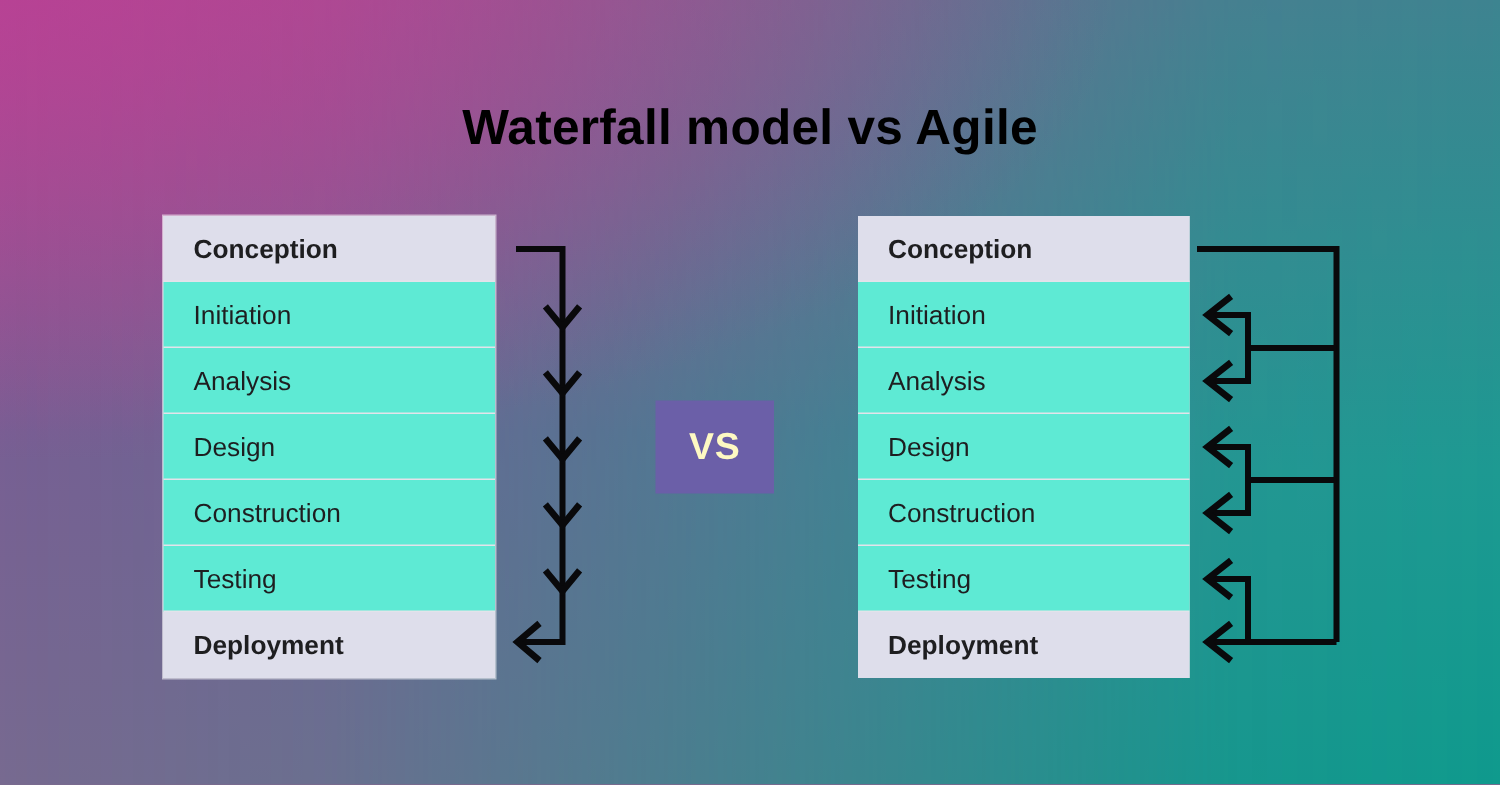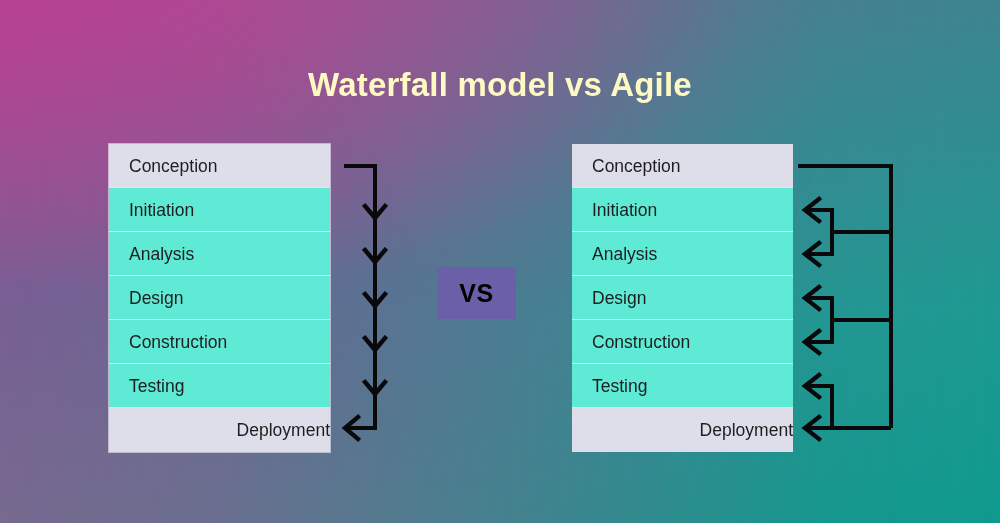--- a/index.html
+++ b/index.html
@@ -45,21 +45,21 @@
     inset: 0;
     z-index: 5;
   }
 
   
   #title {
     position: absolute;
     left: 0; right: 0;
     top: 66px;
     text-align: center;
-    color: #fef9c3;
+    color: #000000;
     font-size: 33px;
     font-weight: bold;
     letter-spacing: 0.2px;
     white-space: nowrap;
   }
 
   
   .phase-list {
     position: absolute;
     width: 221px;
@@ -73,32 +73,32 @@
     height: 44px;
     line-height: 44px;
     padding: 0 0 0 20px;
     font-size: 17.5px;
     color: #1e1e20;
     background: #5eead4;
     border-bottom: 1px solid #e3e3ea;
     white-space: nowrap;
     overflow: hidden;
   }
-  .phase-row:last-child { border-bottom: none; text-align: right; }
-  .phase-row.shaded { background: #dedeeb; }
+  .phase-row:last-child { border-bottom: none; }
+  .phase-row.shaded { background: #dedeeb; font-weight: bold; }
 
   
   #vs-badge {
     position: absolute;
     left: 437px;
     top: 267px;
     width: 79px;
-    height: 52px;
+    height: 62px;
     background: #6b5fa8;
-    color: #000000;
+    color: #fef9c3;
     font-size: 25px;
     font-weight: bold;
     letter-spacing: 0.5px;
     display: flex;
     align-items: center;
     justify-content: center;
   }
 
   
   .flow-svg {

